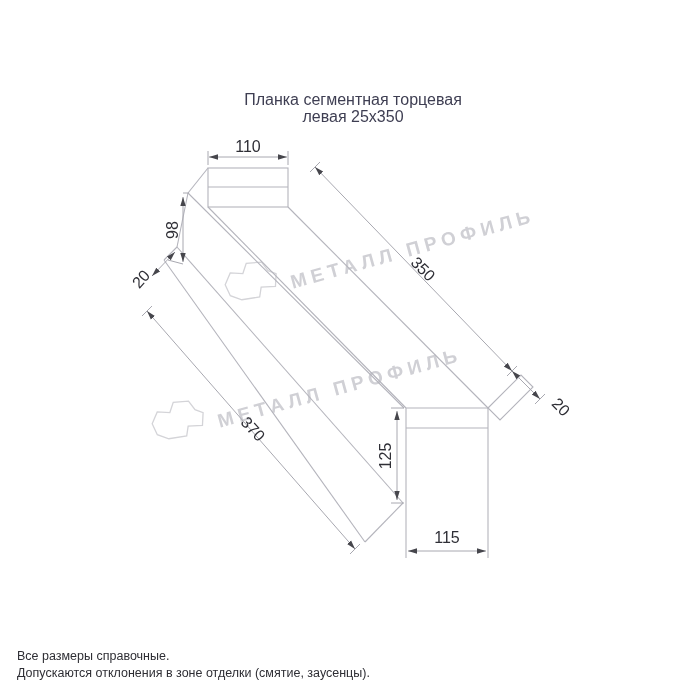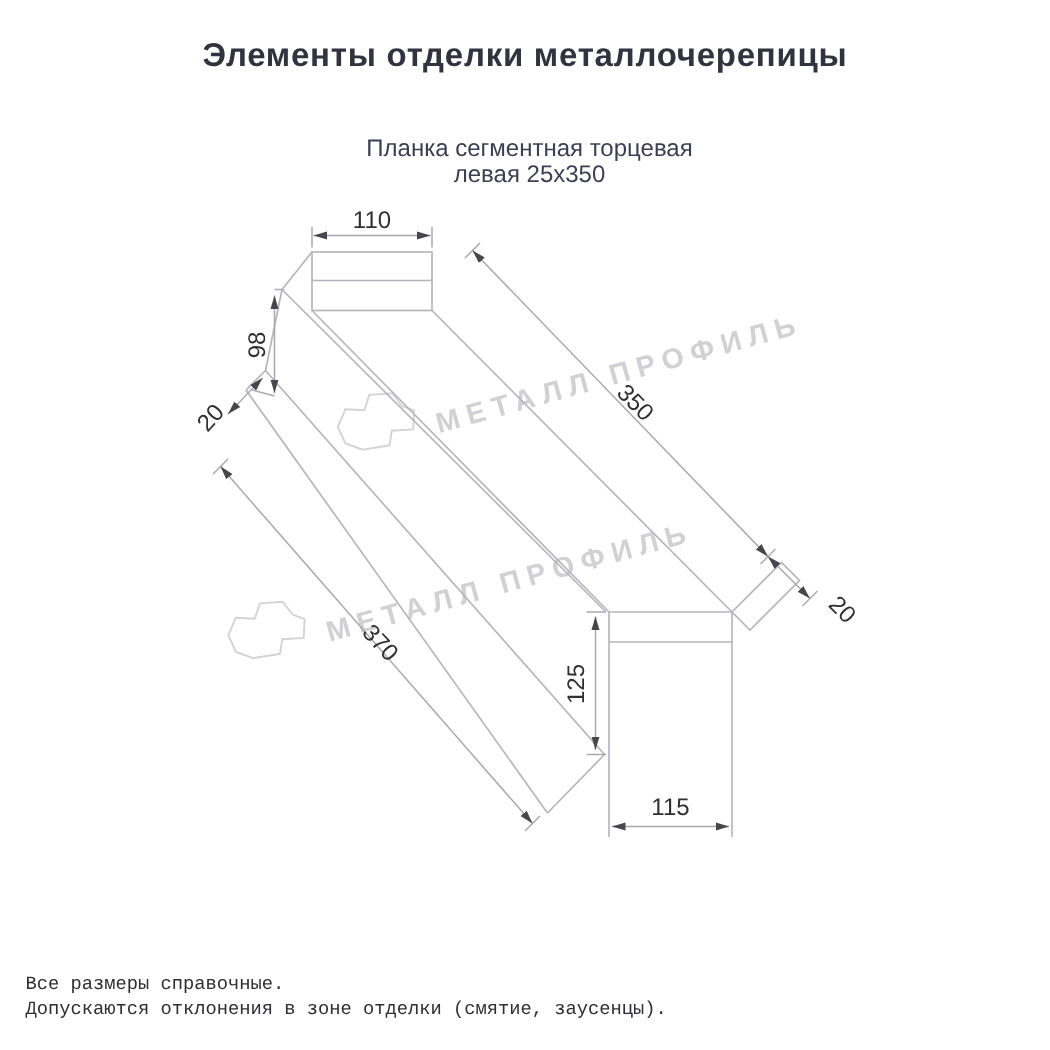--- a/index.html
+++ b/index.html
@@ -2,31 +2,30 @@
 <html><head>
 <meta charset="utf-8">
 <style>
   html,body{margin:0;padding:0;background:#ffffff;}
   #page{position:relative;width:700px;height:700px;background:#ffffff;overflow:hidden;
         font-family:"Liberation Sans", sans-serif;}
   .page-title{position:absolute;left:0;top:24px;width:700px;text-align:center;
       font-size:22px;font-weight:bold;color:#33333f;letter-spacing:0.5px;}
   .product-name{position:absolute;left:0;top:91px;width:706px;text-align:center;
       font-size:16px;color:#3e3e52;line-height:17px;}
-  .footer{position:absolute;left:17px;top:648px;font-size:12.5px;color:#2e2e34;line-height:17px;font-family:Liberation Mono, monospace;}
+  .footer{position:absolute;left:17px;top:648px;font-size:12.5px;color:#2e2e34;line-height:17px;}
   svg text{font-family:"Liberation Sans", sans-serif;}
   .dim-label{font-size:16px;fill:#2f2f36;}
   .wm-text{font-size:19px;font-weight:bold;fill:#d0d0d5;letter-spacing:5px;}
 </style>
 </head>
 <body>
 
 <div id="page">
 
-  <div class="page-title">Элементы отделки металлочерепицы</div>
 
   <div class="product-name">
     <div>Планка сегментная торцевая</div>
     <div>левая 25x350</div>
   </div>
 
   <svg width="700" height="700" viewBox="0 0 700 700" style="position:absolute;left:0;top:0;">
     <defs>
       <marker id="arr" markerWidth="10" markerHeight="8" refX="9" refY="3.5" orient="auto-start-reverse" markerUnits="userSpaceOnUse">
         <polygon points="0,0.8 9,3.5 0,6.2" fill="#46464c"></polygon>

